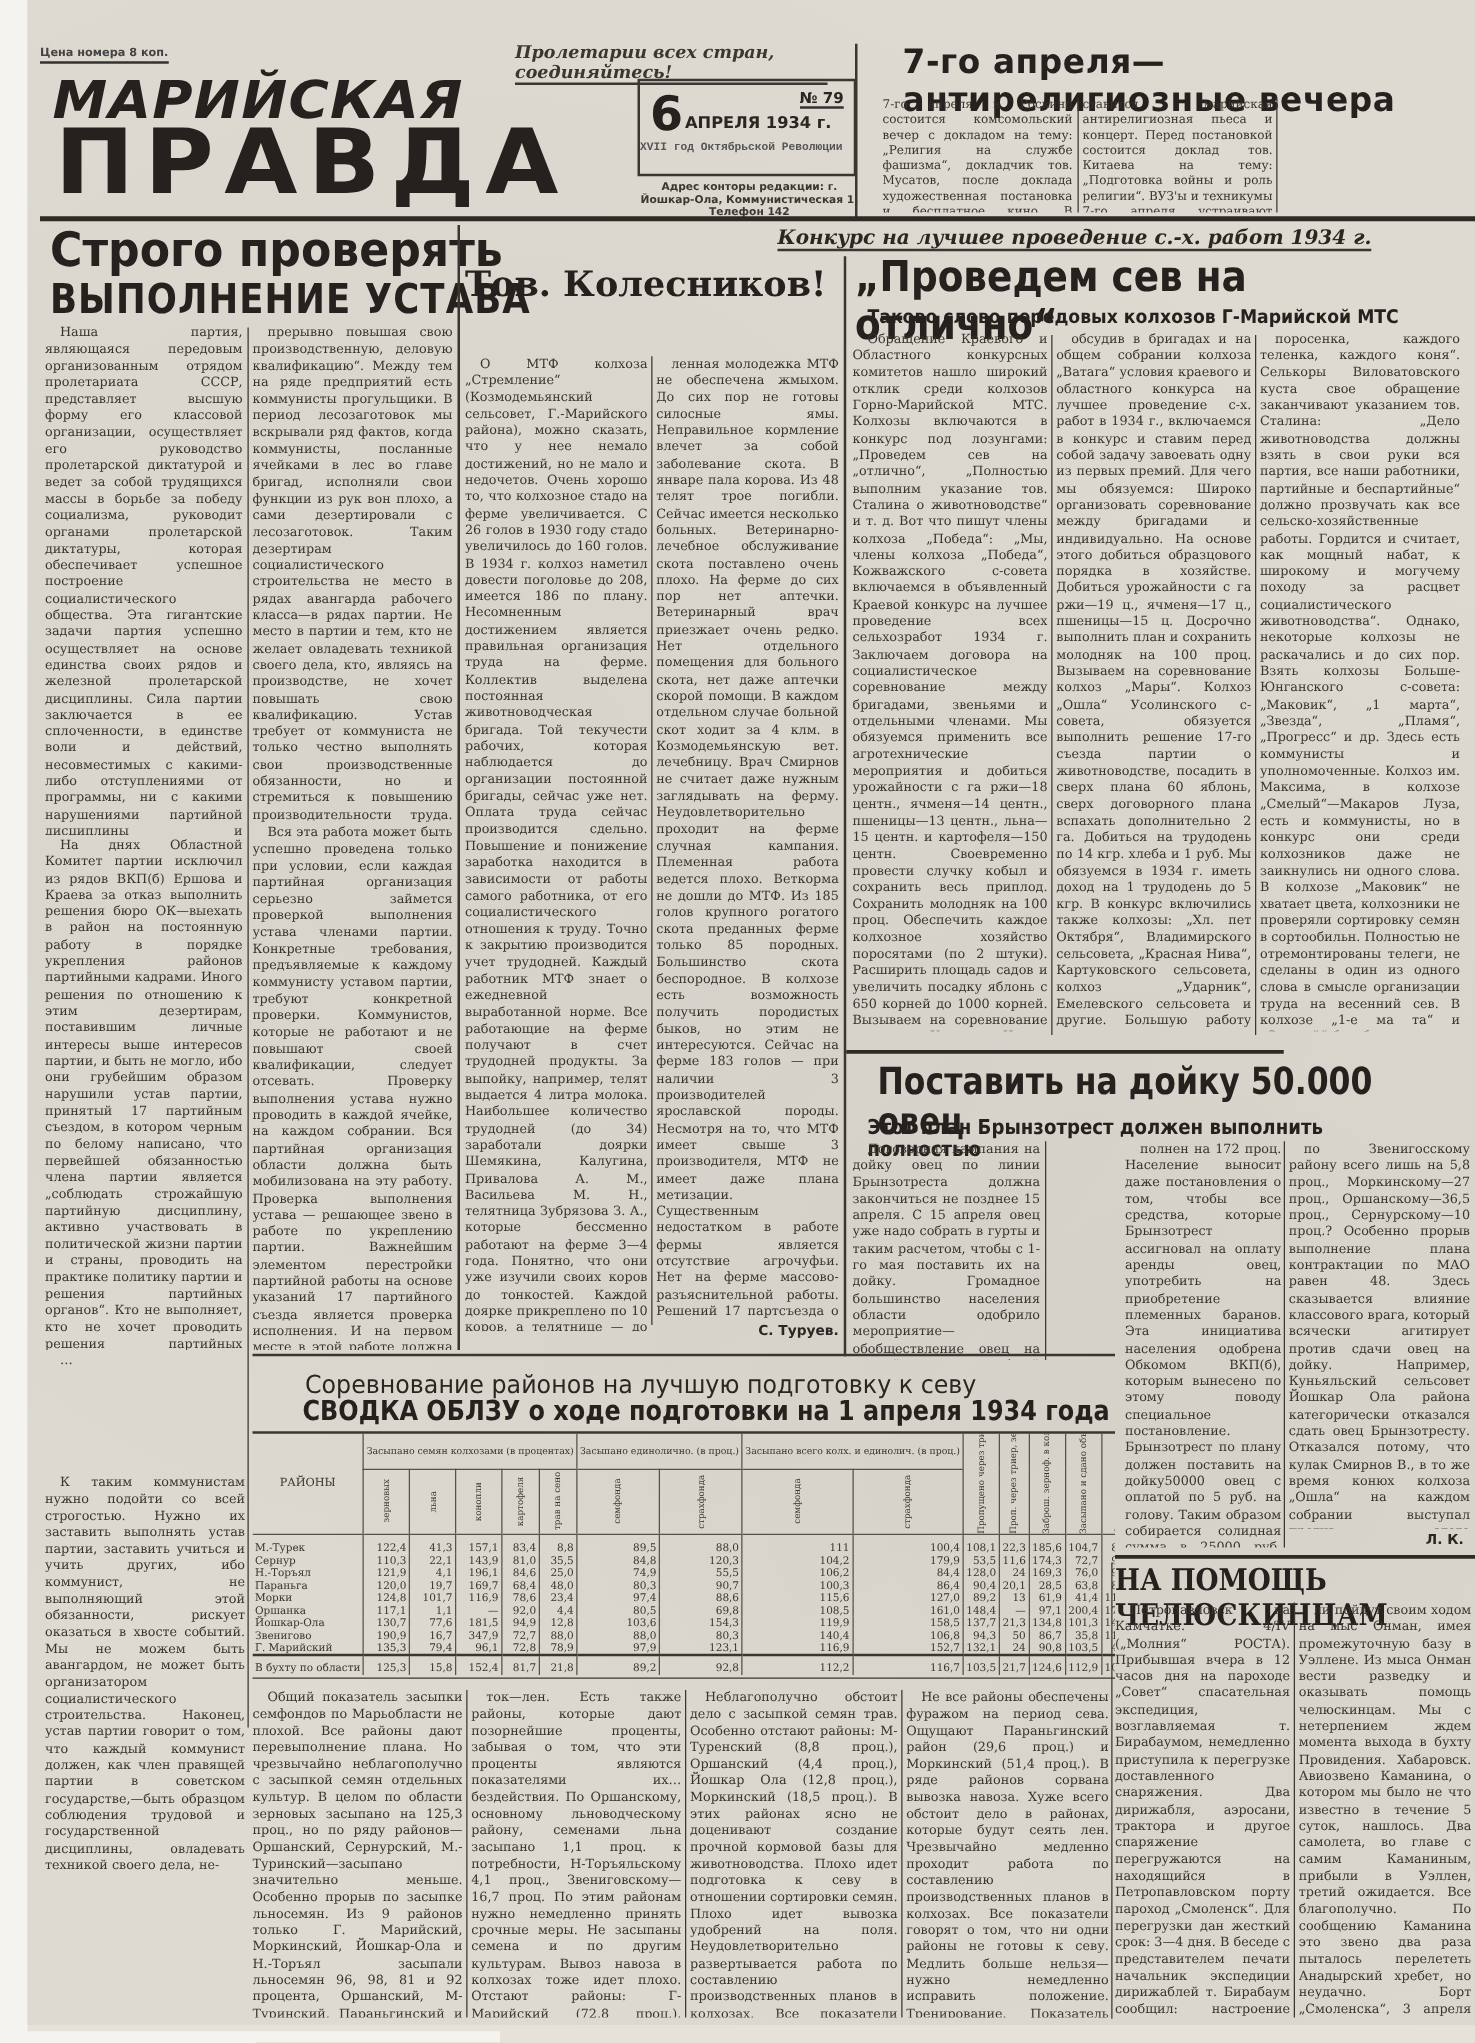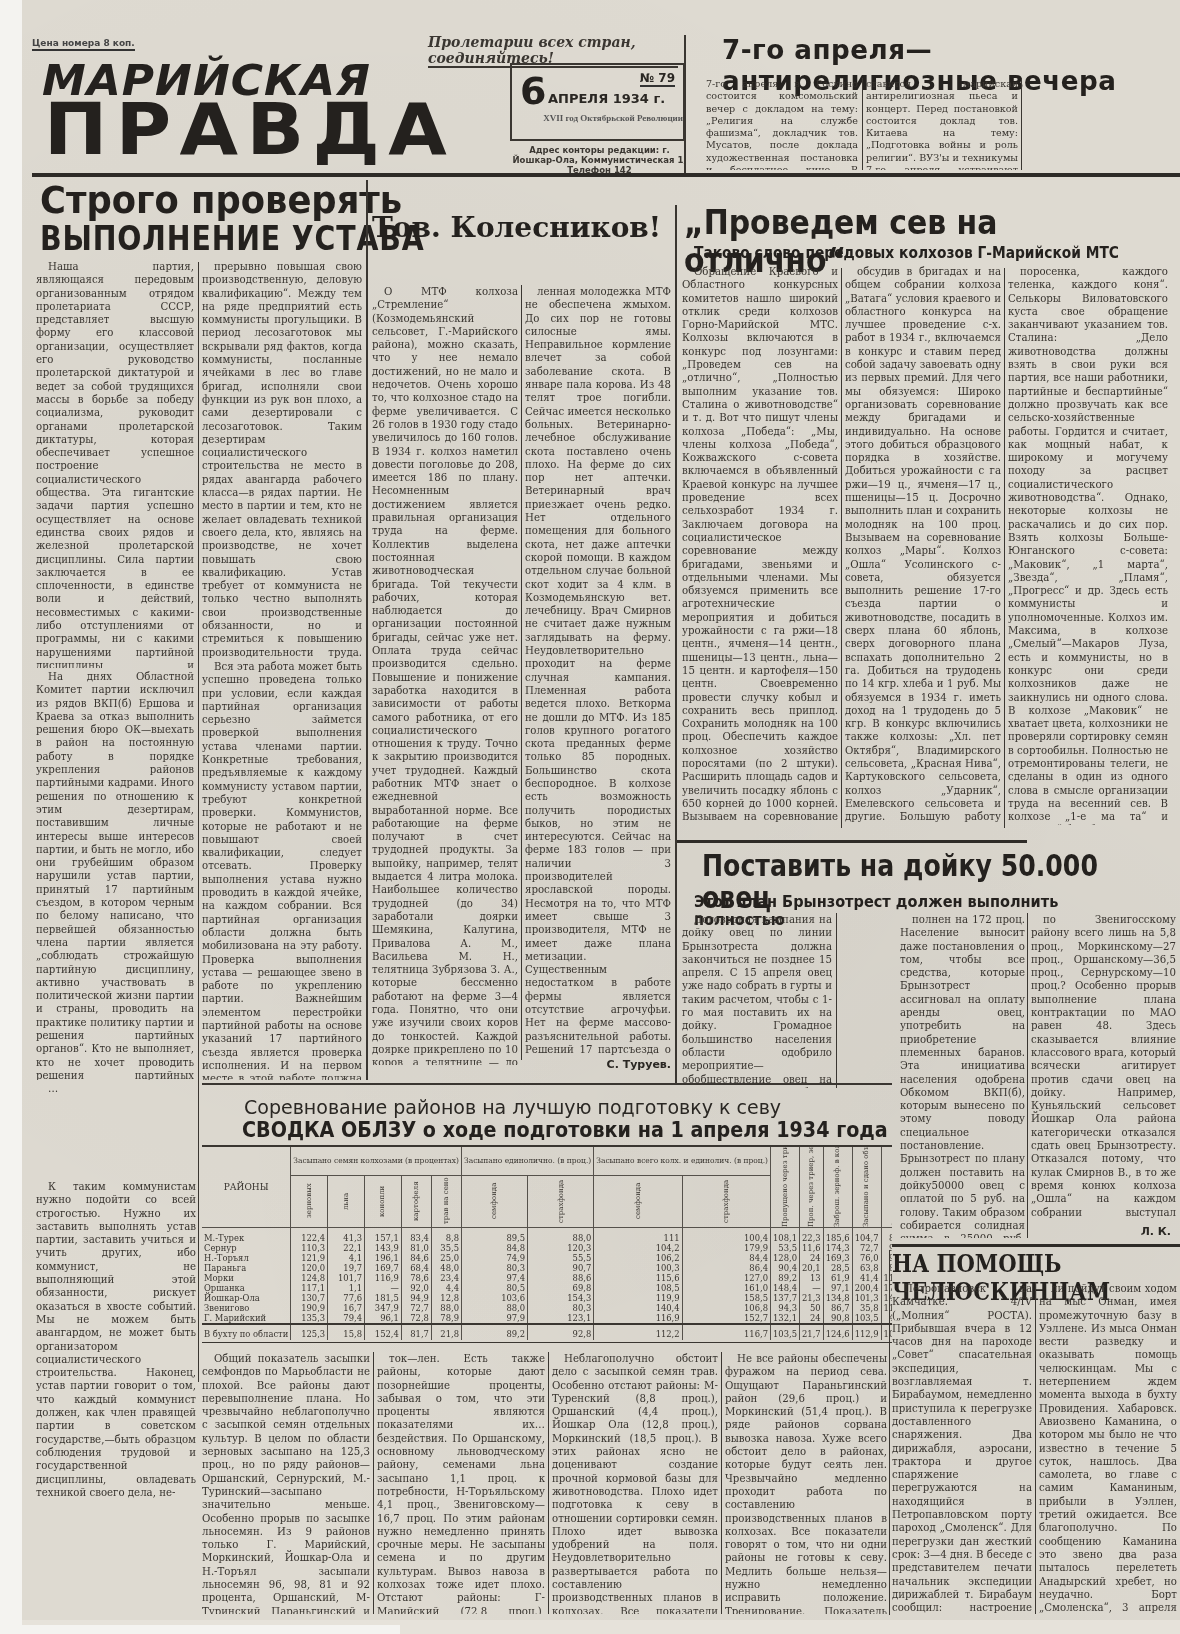--- a/index.html
+++ b/index.html
@@ -11,27 +11,27 @@
 .bottomwhite{position:absolute;left:0;top:1625px;width:400px;height:9px;background:#f4f3f0}
 .abs{position:absolute}
 .txt{font-size:10.2px;line-height:13.3px;text-align:justify;color:#38342f;overflow:hidden;font-family:"DejaVu Serif",serif}
 .txt p{text-indent:12px}
 .vline{position:absolute;width:2px;background:#3a3631}
 .hline{position:absolute;height:2px;background:#3a3631}
 .hthick{position:absolute;height:4px;background:#2e2b27}
 .price{left:10px;top:38px;font-family:"DejaVu Sans",sans-serif;font-weight:bold;font-size:9px;color:#444;border-bottom:2px solid #333;padding-bottom:1px}
 .mast1{left:20px;top:55px;font-family:"DejaVu Sans",sans-serif;font-weight:900;font-style:italic;font-size:44px;letter-spacing:1px;color:#24211e;transform:scaleY(.95)}
 .mast2{left:22px;top:93px;font-family:"DejaVu Sans",sans-serif;font-weight:900;font-size:72px;letter-spacing:8px;color:#24211e;line-height:72px;transform:scaleX(1.05);transform-origin:left}
-.slogan{left:406px;top:34px;font-family:"DejaVu Serif",serif;font-style:italic;font-weight:bold;font-size:14px;color:#3a3631;border-bottom:2px solid #3a3631;width:250px}
+.slogan{left:390px;top:34px;font-family:"DejaVu Serif",serif;font-style:italic;font-weight:bold;font-size:14px;color:#3a3631;border-bottom:2px solid #3a3631;width:250px}
 .organ{left:380px;top:63px;width:110px;text-align:center;font-family:"DejaVu Serif",serif;font-weight:bold;font-size:10.5px;line-height:17px;color:#3a3631}
 .datebox{left:488px;top:63px;width:175px;height:78px;border:2px solid #3a3631}
 .daynum{position:absolute;left:8px;top:4px;font-family:"DejaVu Sans",sans-serif;font-weight:900;font-size:38px;color:#24211e}
 .issue{position:absolute;right:8px;top:6px;font-family:"DejaVu Sans",sans-serif;font-weight:bold;font-size:12px;border-bottom:2px solid #333}
 .month{position:absolute;left:36px;top:26px;font-family:"DejaVu Sans",sans-serif;font-weight:bold;font-size:13px}
-.era{position:absolute;left:0;width:100%;top:48px;text-align:right;font-family:Liberation Serif, serif;font-weight:bold;font-size:9px;line-height:11px;color:#555}
+.era{position:absolute;left:0;width:100%;top:48px;text-align:left;font-family:Liberation Mono, monospace;font-weight:bold;font-size:9px;line-height:11px;color:#555}
 .address{left:490px;top:145px;width:175px;text-align:center;font-family:"DejaVu Sans",sans-serif;font-weight:bold;font-size:8.5px;line-height:10px;color:#3a3631}
 .h-anti{left:700px;top:34px;font-family:"DejaVu Sans",sans-serif;font-weight:bold;font-size:27px;letter-spacing:.5px;color:#24211e;transform:scaleX(.97);transform-origin:left}
 .h1{font-family:"DejaVu Sans",sans-serif;font-weight:900;color:#24211e}
 .colhead{font-family:"DejaVu Serif",serif;font-weight:bold;color:#24211e;}
 table.sv{border-collapse:collapse;font-family:"DejaVu Serif",serif;font-size:8.4px;color:#38342f;width:100%}
 table.sv td,table.sv th{border-left:1px solid #55514b;padding:0 2px;text-align:right;white-space:nowrap}
 table.sv th{font-weight:normal;font-size:7.5px;text-align:center;vertical-align:middle;border-bottom:1px solid #55514b}
 table.sv td.rn{text-align:left;border-left:none}
 table.sv th.vert{writing-mode:vertical-rl;transform:rotate(180deg);height:80px;line-height:8px;font-size:7px}
 table.sv tr.total td{border-top:2px solid #3a3631;padding-top:4px;padding-bottom:4px}
@@ -81,20 +81,21 @@
       <p>прерывно повышая свою производственную, деловую квалификацию“. Между тем на ряде предприятий есть коммунисты прогульщики. В период лесозаготовок мы вскрывали ряд фактов, когда коммунисты, посланные ячейками в лес во главе бригад, исполняли свои функции из рук вон плохо, а сами дезертировали с лесозаготовок. Таким дезертирам социалистического строительства не место в рядах авангарда рабочего класса—в рядах партии. Не место в партии и тем, кто не желает овладевать техникой своего дела, кто, являясь на производстве, не хочет повышать свою квалификацию. Устав требует от коммуниста не только честно выполнять свои производственные обязанности, но и стремиться к повышению производительности труда. Перед каждым коммунистом вопрос ставится так: если ты трудишься не лучше беспартийного, то почему ты коммунист?</p>
     </div>
  <div class="abs txt" style="left:180px;top:660px;width:160px;height:420px">
       <p>Вся эта работа может быть успешно проведена только при условии, если каждая партийная организация серьезно займется проверкой выполнения устава членами партии. Конкретные требования, предъявляемые к каждому коммунисту уставом партии, требуют конкретной проверки. Коммунистов, которые не работают и не повышают своей квалификации, следует отсевать. Проверку выполнения устава нужно проводить в каждой ячейке, на каждом собрании. Вся партийная организация области должна быть мобилизована на эту работу. Проверка выполнения устава — решающее звено в работе по укреплению партии. Важнейшим элементом перестройки партийной работы на основе указаний 17 партийного съезда является проверка исполнения. И на первом месте в этой работе должна стоять проверка выполнения каждым членом и кандидатом партии устава партии.</p>
     </div>
  <div class="abs txt" style="left:14px;top:1180px;width:160px;height:440px">
       <p>К таким коммунистам нужно подойти со всей строгостью. Нужно их заставить выполнять устав партии, заставить учиться и учить других, ибо коммунист, не выполняющий этой обязанности, рискует оказаться в хвосте событий. Мы не можем быть авангардом, не может быть организатором социалистического строительства. Наконец, устав партии говорит о том, что каждый коммунист должен, как член правящей партии в советском государстве,—быть образцом соблюдения трудовой и государственной дисциплины, овладевать техникой своего дела, не-</p>
     </div>
  <div class="vline" style="left:344px;top:180px;height:900px"></div>
 
+ <div class="abs" style="left:600px;top:180px;font-family:'DejaVu Serif',serif;font-style:italic;font-weight:bold;font-size:16px;border-bottom:2px solid #3a3631;color:#2a2723">Конкурс на лучшее проведение с.-х. работ 1934 г.</div>
 
  <div class="abs colhead" style="left:350px;top:212px;width:300px;font-size:28px;line-height:32px">Тов. Колесников!</div>
  <div class="abs txt" style="left:350px;top:285px;width:146px;height:780px">
       <p>О МТФ колхоза „Стремление“ (Козмодемьянский сельсовет, Г.-Марийского района), можно сказать, что у нее немало достижений, но не мало и недочетов. Очень хорошо то, что колхозное стадо на ферме увеличивается. С 26 голов в 1930 году стадо увеличилось до 160 голов. В 1934 г. колхоз наметил довести поголовье до 208, имеется 186 по плану. Несомненным достижением является правильная организация труда на ферме. Коллектив выделена постоянная животноводческая бригада. Той текучести рабочих, которая наблюдается до организации постоянной бригады, сейчас уже нет. Оплата труда сейчас производится сдельно. Повышение и понижение заработка находится в зависимости от работы самого работника, от его социалистического отношения к труду. Точно к закрытию производится учет трудодней. Каждый работник МТФ знает о ежедневной выработанной норме. Все работающие на ферме получают в счет трудодней продукты. За выпойку, например, телят выдается 4 литра молока. Наибольшее количество трудодней (до 34) заработали доярки Шемякина, Калугина, Привалова А. М., Васильева М. Н., телятница Зубрязова З. А., которые бессменно работают на ферме 3—4 года. Понятно, что они уже изучили своих коров до тонкостей. Каждой доярке прикреплено по 10 коров, а телятнице — до 25 голов молодняка. Они несут персональную ответственность за сохранение и содержание порученного им скота. На этом и можно закончить перечень положительных сторон работы фермы. Перейдем к недочетам. Взять хотя бы такой серьезный вопрос, как кормление скота. Кормов в базе МТФ вполне обеспечено, но несмотря на это, весь скот сидит на одних грубых кормах, без добавки концентратов. Зерновых в колхозе еще не хватает, это чрезвычайно отражается на состоянии скота. Хорошего отношения нет к молодняку, телята выращиваются в самых неудовлетворительных условиях.</p>
     </div>
  <div class="vline" style="left:499px;top:285px;height:775px;width:1px"></div>
  <div class="abs txt" style="left:503px;top:285px;width:146px;height:770px">
       <p>ленная молодежка МТФ не обеспечена жмыхом. До сих пор не готовы силосные ямы. Неправильное кормление влечет за собой заболевание скота. В январе пала корова. Из 48 телят трое погибли. Сейчас имеется несколько больных. Ветеринарно-лечебное обслуживание скота поставлено очень плохо. На ферме до сих пор нет аптечки. Ветеринарный врач приезжает очень редко. Нет отдельного помещения для больного скота, нет даже аптечки скорой помощи. В каждом отдельном случае больной скот ходит за 4 клм. в Козмодемьянскую вет. лечебницу. Врач Смирнов не считает даже нужным заглядывать на ферму. Неудовлетворительно проходит на ферме случная кампания. Племенная работа ведется плохо. Веткорма не дошли до МТФ. Из 185 голов крупного рогатого скота преданных ферме только 85 породных. Большинство скота беспородное. В колхозе есть возможность получить породистых быков, но этим не интересуются. Сейчас на ферме 183 голов — при наличии 3 производителей ярославской породы. Несмотря на то, что МТФ имеет свыше 3 производителя, МТФ не имеет даже плана метизации. Существенным недостатком в работе фермы является отсутствие агрочуфьи. Нет на ферме массово-разъяснительной работы. Решений 17 партсъезда о развитии животноводства на ферме не прорабатывали. МТФ включилась в конкурс на лучшее проведение сельхозработ, но включение это формальное. Договора не проработано. Заведует МТФ сейчас Колесников, кандидат партии, очень энергичный работник, который разбирается в своих обязанностях. Но тов. Колесникову необходимо еще много поработать над тем, чтобы ликвидировать указанные недочеты, имеющиеся на ферме. Колесникову нужна помощь, которую ему должны оказать правление колхоза и партячейка. А партгруппа не вникает в оперативную работу руководства. При ее помощи он разрешит многие наболевшие вопросы. Для корм-</p>
     </div>
  <div class="abs sign" style="left:503px;top:1058px;width:146px">С. Туруев.</div>

